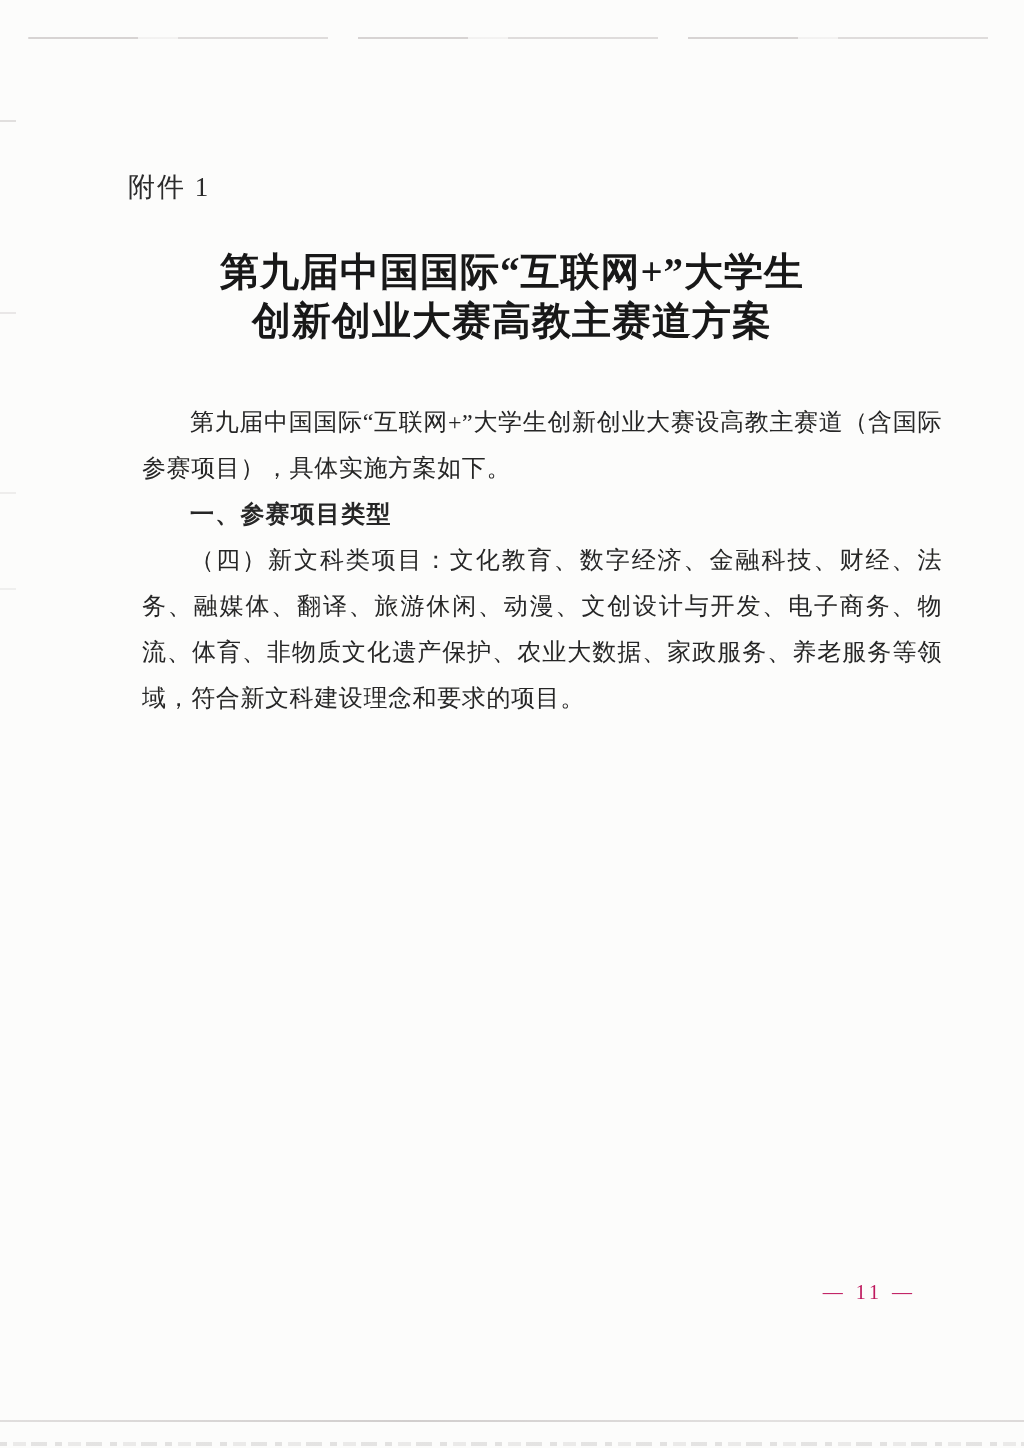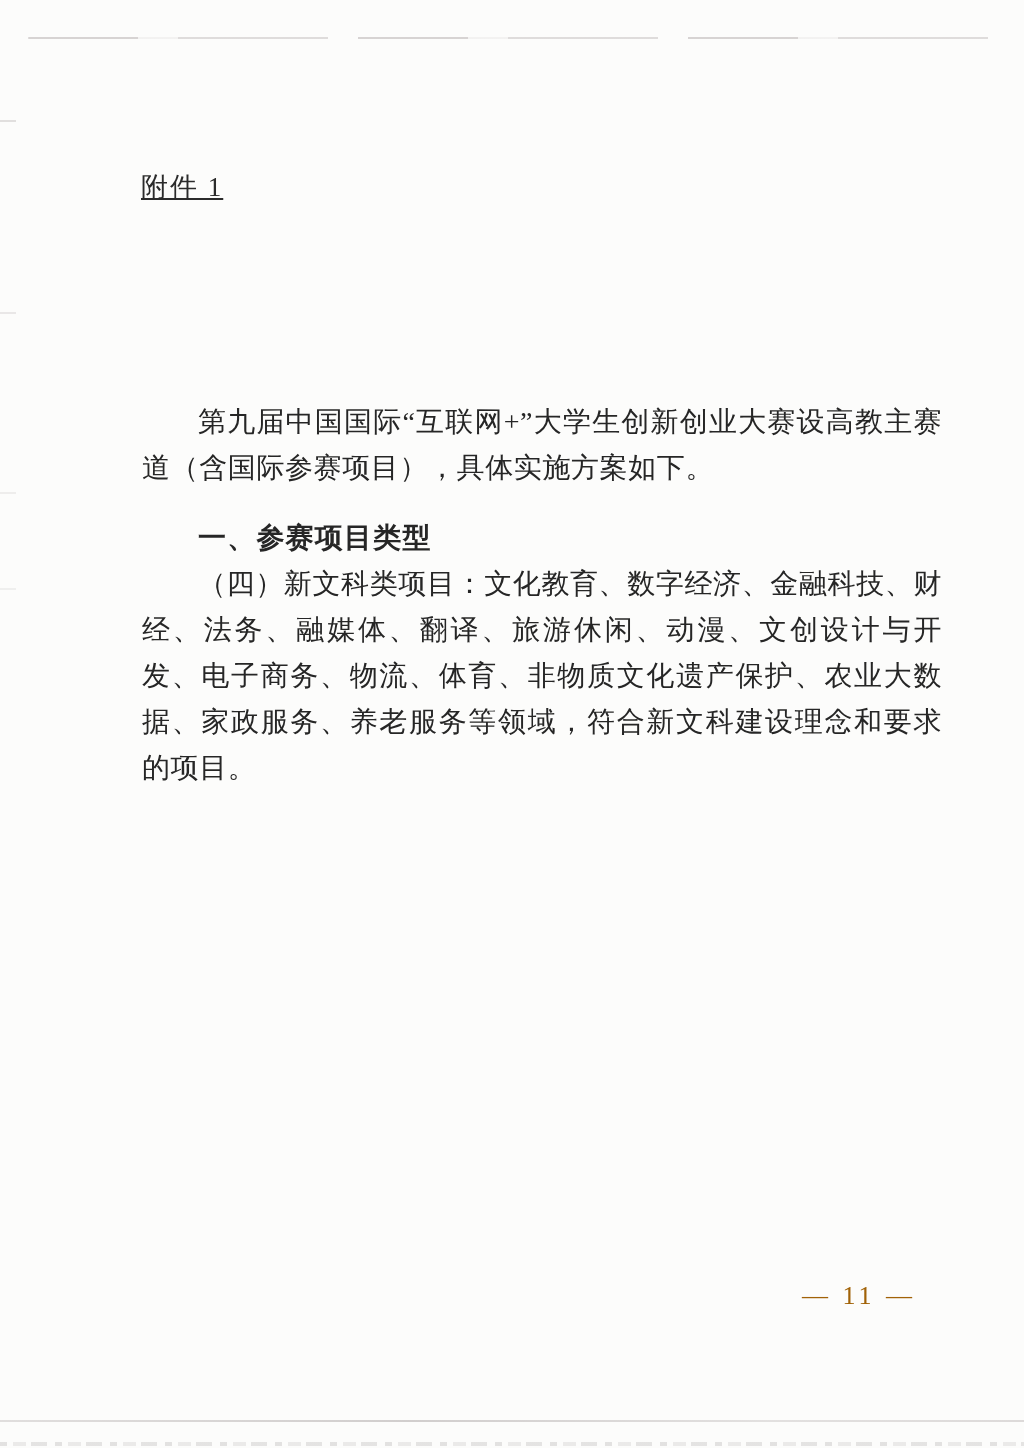--- a/index.html
+++ b/index.html
@@ -47,86 +47,88 @@
       rgba(0,0,0,0) 7px 13px,
       rgba(140,134,134,0.28) 13px 26px,
       rgba(0,0,0,0) 26px 31px,
       rgba(110,105,105,0.30) 31px 47px,
       rgba(0,0,0,0) 47px 55px);
     opacity: 0.55;
   }
 
   .attachment-label {
     position: absolute;
-    left: 141px;
+    left: 128px;
     top: 169px;
     font-size: 27px;
     color: #2b2b2b;
     letter-spacing: 2px;
-    text-decoration: underline;
   }
 
   .doc-title {
     position: absolute;
     top: 247px;
     left: 62px;
     width: 900px;
     text-align: center;
     font-weight: 700;
     font-size: 39px;
     line-height: 49px;
     color: #181818;
     letter-spacing: 1px;
   }
 
   .body-text {
     position: absolute;
     left: 142px;
     top: 399px;
     width: 800px;
-    font-size: 28px;
+    font-size: 24px;
     line-height: 46px;
     color: #262626;
     text-align: justify;
     text-justify: inter-ideograph;
     letter-spacing: 0.6px;
   }
   .body-text p {
     margin: 0;
     text-indent: 2em;
   }
   .body-text p.heading {
     font-weight: 700;
     letter-spacing: 1.2px;
-    margin-top: 24px;
   }
 
   .page-number {
     position: absolute;
     top: 1281px;
     right: 108px;
-    font-size: 26px;
-    color: #a16207;
+    font-size: 20px;
+    color: #be185d;
     letter-spacing: 4px;
     white-space: nowrap;
   }
 </style>
 </head>
 <body>
 
 <div class="page">
 
   <div class="scan-top-line"></div>
   <div class="scan-left-mark" style="top:120px;"></div>
   <div class="scan-left-mark" style="top:312px; opacity:0.7;"></div>
   <div class="scan-left-mark" style="top:492px; opacity:0.5;"></div>
   <div class="scan-left-mark" style="top:588px; opacity:0.45;"></div>
 
   <div class="attachment-label">附件 1</div>
 
+  <div class="doc-title">
+    <div>第九届中国国际“互联网+”大学生</div>
+    <div>创新创业大赛高教主赛道方案</div>
+  </div>
 
   <div class="body-text">
     <p>第九届中国国际“互联网+”大学生创新创业大赛设高教主赛道（含国际参赛项目），具体实施方案如下。</p>
     <p class="heading">一、参赛项目类型</p>
     <p>（四）新文科类项目：文化教育、数字经济、金融科技、财经、法务、融媒体、翻译、旅游休闲、动漫、文创设计与开发、电子商务、物流、体育、非物质文化遗产保护、农业大数据、家政服务、养老服务等领域，符合新文科建设理念和要求的项目。</p>
   </div>
 
   <div class="page-number">— 11 —</div>
 
   <div class="scan-bottom-line"></div>

